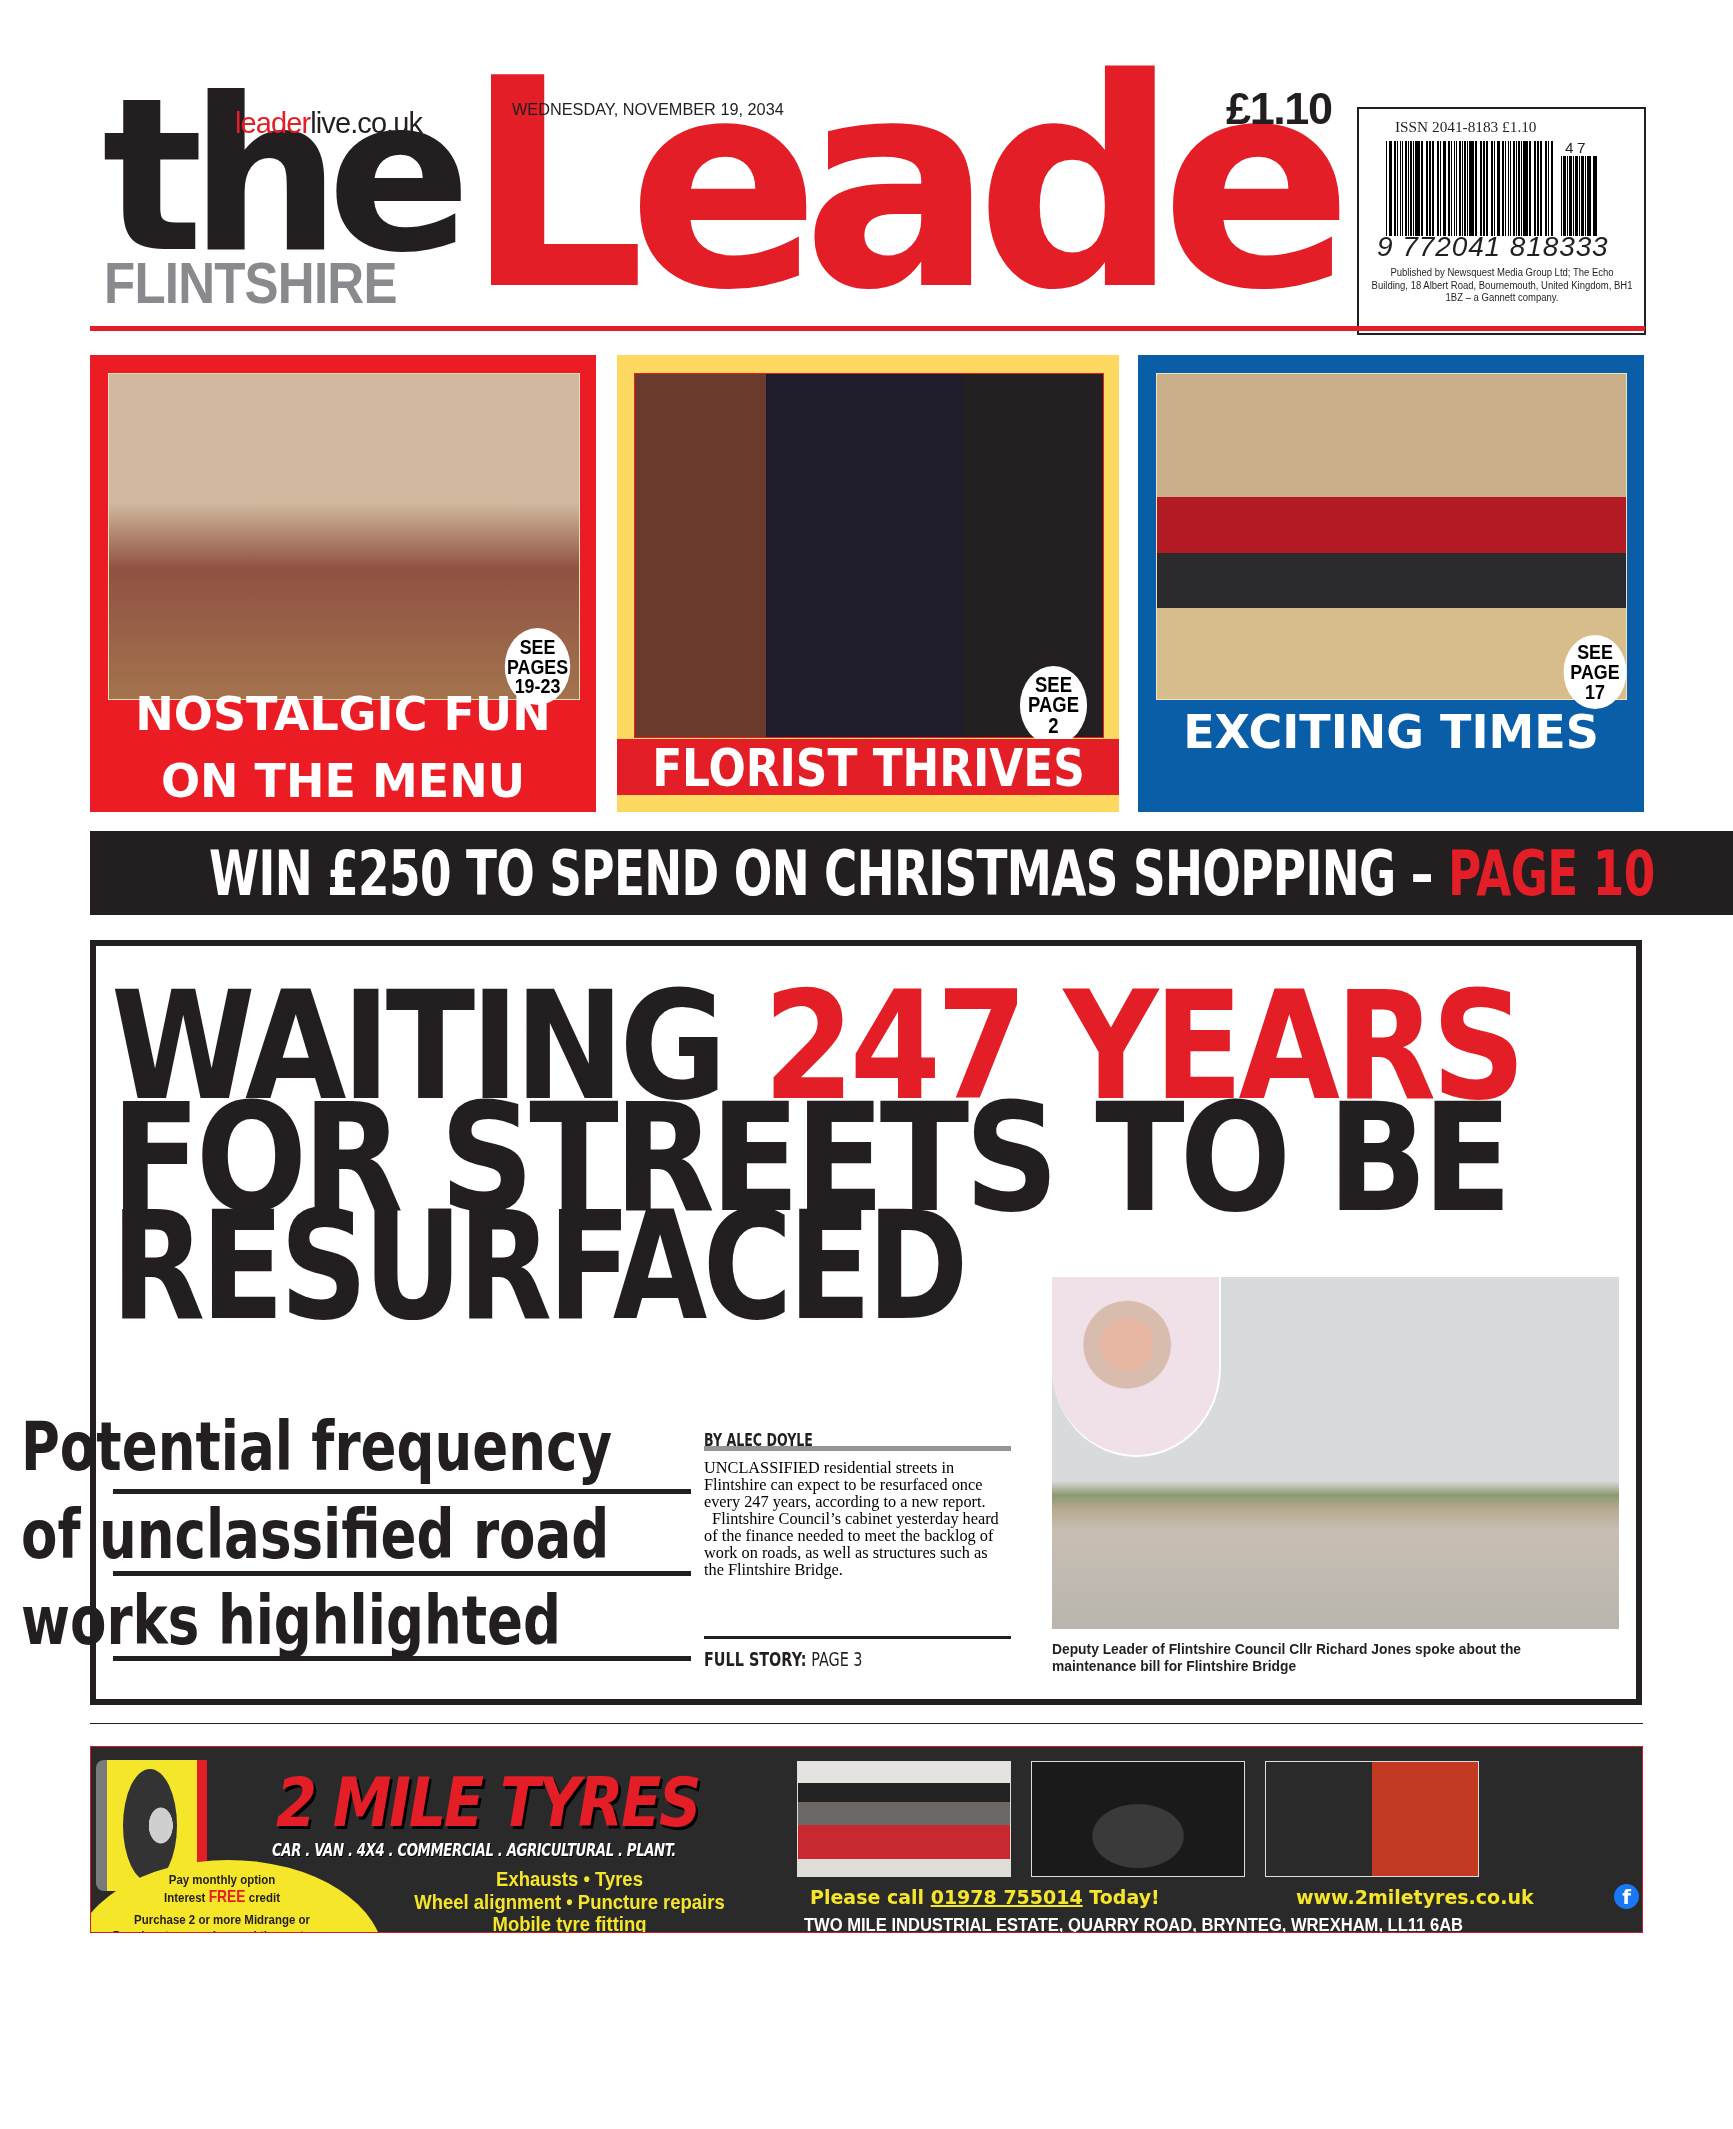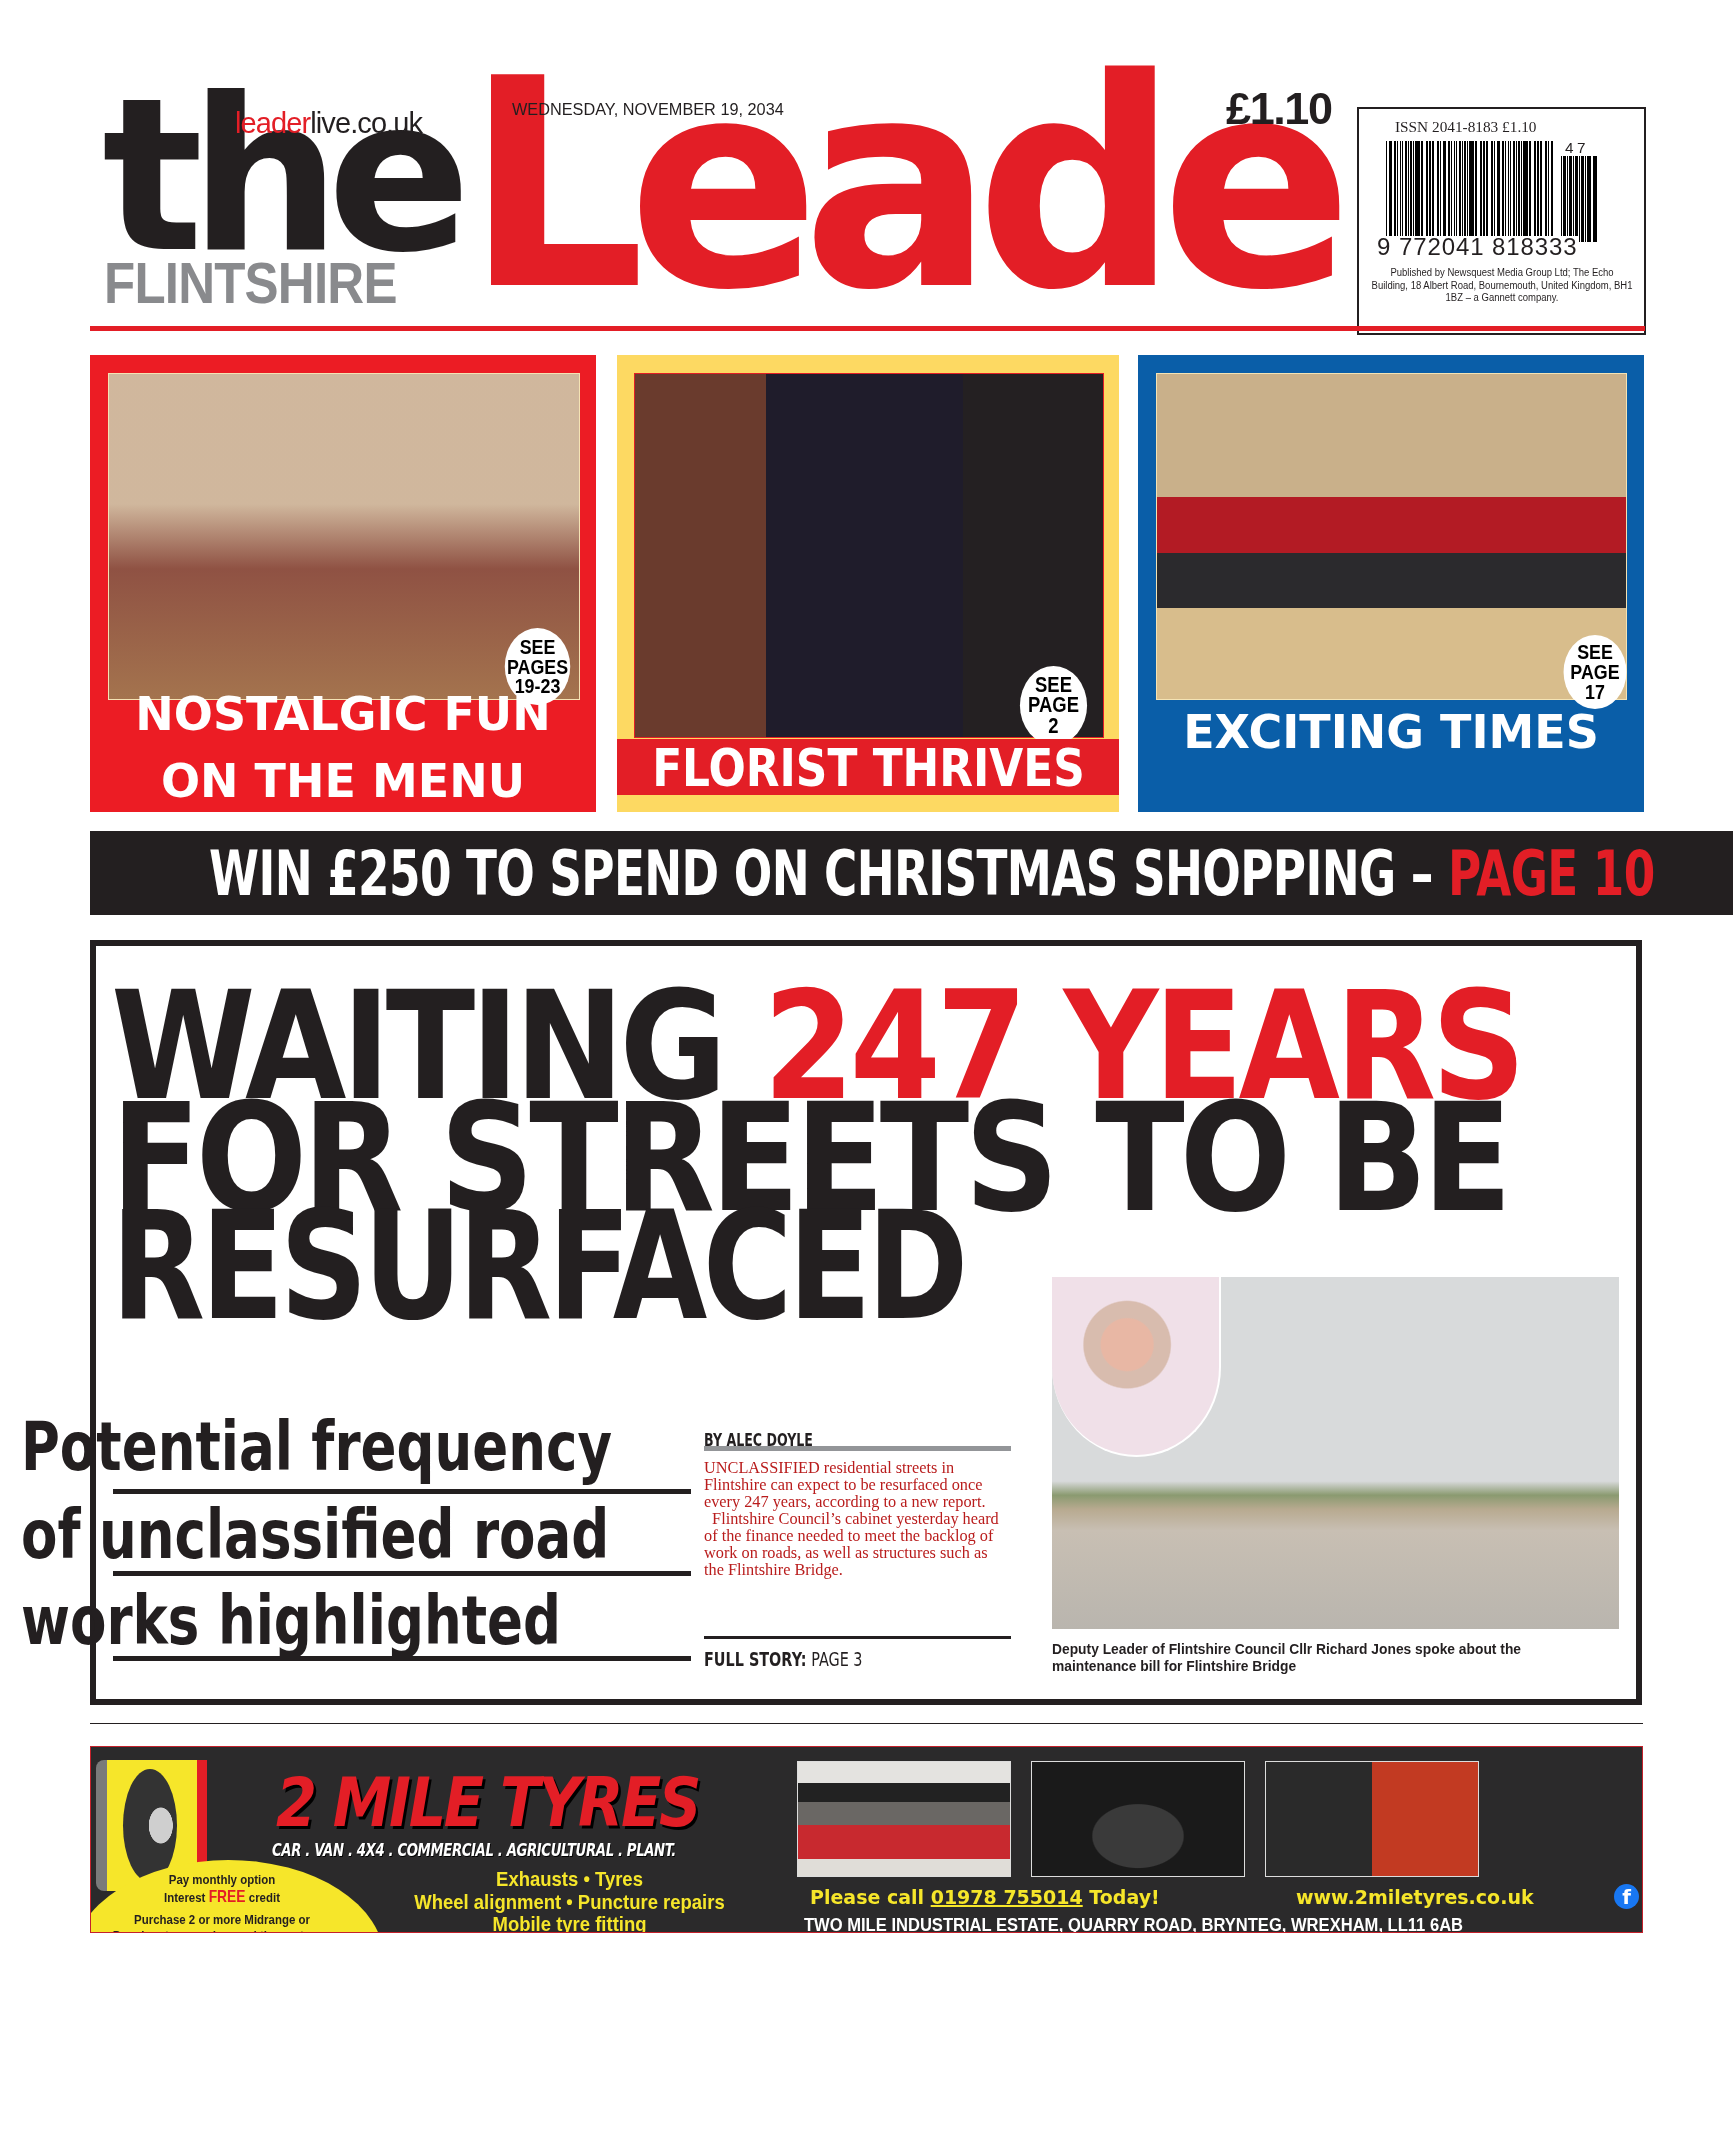--- a/index.html
+++ b/index.html
@@ -12,21 +12,21 @@
   .site-url .red { color:#e31e26; }
   .flintshire { left:104px; top:256px; font-family:"Liberation Sans", sans-serif; font-weight:bold; font-size:58px; line-height:54px; color:#898a8d; letter-spacing:-0.9px; transform:scaleX(0.88); transform-origin:left top; }
   .leader { left:465px; top:68px; font-family:"DejaVu Sans", sans-serif; font-weight:bold; font-size:289px; line-height:235px; color:#e31e26; letter-spacing:-18px; transform:scaleX(0.98); transform-origin:left top; }
   .date { left:512px; top:100px; font-size:16.3px; line-height:18px; color:#231f20; letter-spacing:0; }
   .price { left:1226px; top:86px; font-weight:bold; font-size:45px; line-height:45px; letter-spacing:-1.4px; }
   .barcode-box { left:1357px; top:107px; width:285px; height:224px; border:2.7px solid #231f20; background:#fff; }
   .issn { left:36px; top:10px; font-family:"Liberation Serif", serif; font-size:15.3px; line-height:16.3px; white-space:nowrap; }
   .bars { left:27px; top:32px; width:167px; height:104px; background:repeating-linear-gradient(90deg,#000 0 1.4px,#fff 1.4px 2.7px,#000 2.7px 4.5px,#fff 4.5px 5.4px,#000 5.4px 5.9px,#fff 5.9px 7.7px,#000 7.7px 10px,#fff 10px 10.8px); }
   .bars2 { left:202px; top:47px; width:36px; height:86px; background:repeating-linear-gradient(90deg,#000 0 0.9px,#fff 0.9px 2.3px,#000 2.3px 5px,#fff 5px 5.9px); }
   .addon { left:206px; top:31px; font-size:15.3px; line-height:16.3px; letter-spacing:3.6px; }
-  .barnum { left:16.3px; top:127px; font-size:24px; line-height:21px; background:#fff; padding:0 1.8px; letter-spacing:0.9px; white-space:nowrap; }
+  .barnum { left:16.3px; top:127px; font-size:28px; line-height:21px; background:#fff; padding:0 1.8px; letter-spacing:0.9px; white-space:nowrap;font-style:italic; }
   .publisher { left:4.5px; top:158px; width:276px; text-align:center; font-size:10px; line-height:12.6px; transform:scaleX(0.95); }
 
   .red-rule { left:90px; top:326px; width:1555px; height:4.5px; background:#e31e26; }
 
   
   .promo { top:355px; height:457px; }
   .promo-photo { position:absolute; overflow:hidden; }
   .promo-caption { position:absolute; left:0; right:0; text-align:center; color:#fff; font-family:"DejaVu Sans", sans-serif; font-weight:bold; line-height:1; white-space:nowrap; }
   .see-badge { position:absolute; border-radius:50%; background:#fff; color:#000; font-weight:bold; text-align:center; display:flex; flex-direction:column; align-items:center; justify-content:center; font-family:"Liberation Sans", sans-serif; line-height:0.95; transform:scaleX(0.85); }
 
@@ -50,21 +50,21 @@
   .story-box { left:90px; top:940px; width:1540px; height:753px; border:6.3px solid #231f20; background:#fff; }
   .hl { position:absolute; left:15.3px; font-family:"DejaVu Sans", sans-serif; font-weight:bold; color:#231f20; line-height:1; white-space:nowrap; transform-origin:left top; }
   .hl .red { color:#e31e26; }
   .hl1 { top:26px; font-size:149px; transform:scale(0.88,1.0); letter-spacing:-5.4px; }
   .hl2 { top:138px; font-size:149px; transform:scale(0.88,1.0); letter-spacing:-5.4px; }
   .hl3 { top:246px; font-size:149px; transform:scale(0.82,1.0); letter-spacing:-5.4px; }
   .deck { position:absolute; left:21px; width:582px; font-family:"DejaVu Sans", sans-serif; font-weight:bold; font-size:68px; line-height:1; color:#231f20; white-space:nowrap; transform:scaleX(0.78); transform-origin:left top; }
   .deck-line { position:absolute; left:22.6px; width:578px; height:4.5px; background:#231f20; }
   .byline { position:absolute; left:621px; top:1298px; font-family:"DejaVu Sans", sans-serif; font-weight:bold; font-size:18px; transform:scaleX(0.7); transform-origin:left top; white-space:nowrap; }
   .by-rule { position:absolute; left:621px; width:307px; height:4.5px; background:#939598; }
-  .body-text { position:absolute; left:621px; top:1363px; width:307px; font-family:"Liberation Serif", serif; font-size:16.3px; line-height:17px; color:#b91c1c; }
+  .body-text { position:absolute; left:621px; top:1363px; width:307px; font-family:"Liberation Serif", serif; font-size:16.3px; line-height:17px; color:#000000; }
   .body-text p { margin:0; }
   .body-text p + p { text-indent:8.1px; }
   .body-rule { position:absolute; left:621px; width:307px; height:2.7px; background:#231f20; }
   .fullstory { position:absolute; left:621px; font-family:"DejaVu Sans", sans-serif; font-size:20px; transform:scaleX(0.72); transform-origin:left top; white-space:nowrap; }
   .fullstory b { font-weight:bold; }
 
   .bridge-photo { position:absolute; left:1052px; top:1277px; width:567px; height:352px; overflow:hidden; background:linear-gradient(180deg,#d8dadb 0 58%,#8a9a70 62%,#b8aa90 66%,#c8bfb3 72%,#b9b5ae 100%); }
   .inset { position:absolute; left:1052px; top:1277px; width:167px; height:178px; border-radius:0 0 50% 50% / 0 0 50% 50%; background:radial-gradient(circle at 45% 38%, #e8b7a4 0 18%, #d8bcae 19% 30%, #f0e0e8 31% 100%); border-right:2.7px solid #fff; border-bottom:2.7px solid #fff; }
   .caption { position:absolute; left:1052px; top:1641px; width:578px; font-family:"Liberation Sans", sans-serif; font-weight:bold; font-size:14.4px; line-height:17px; color:#231f20; transform:scaleX(0.96); transform-origin:left top; }
 

